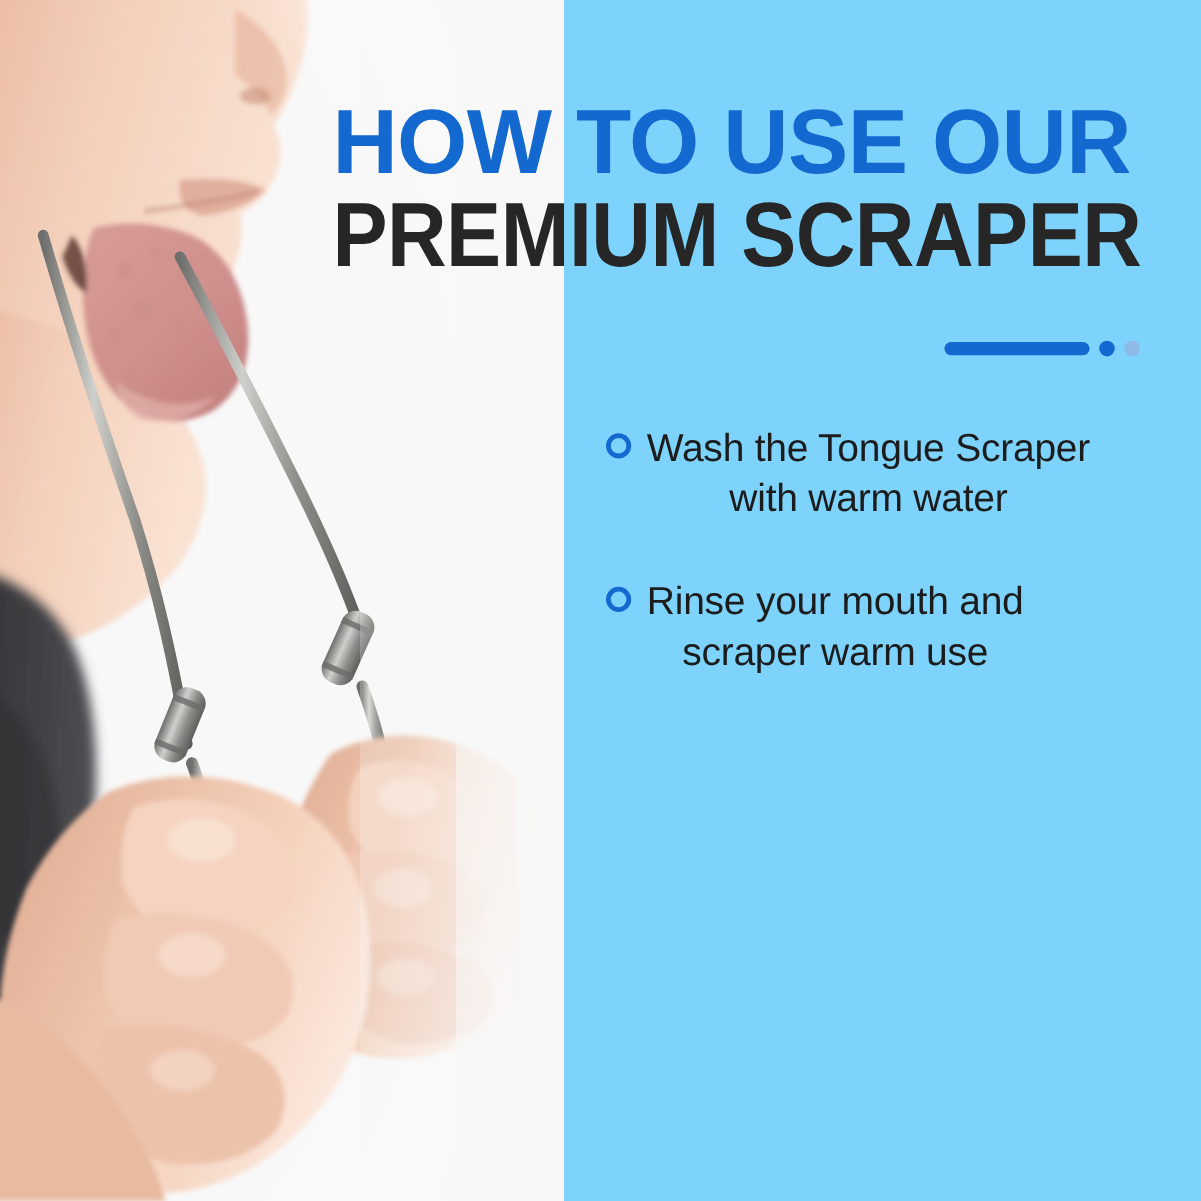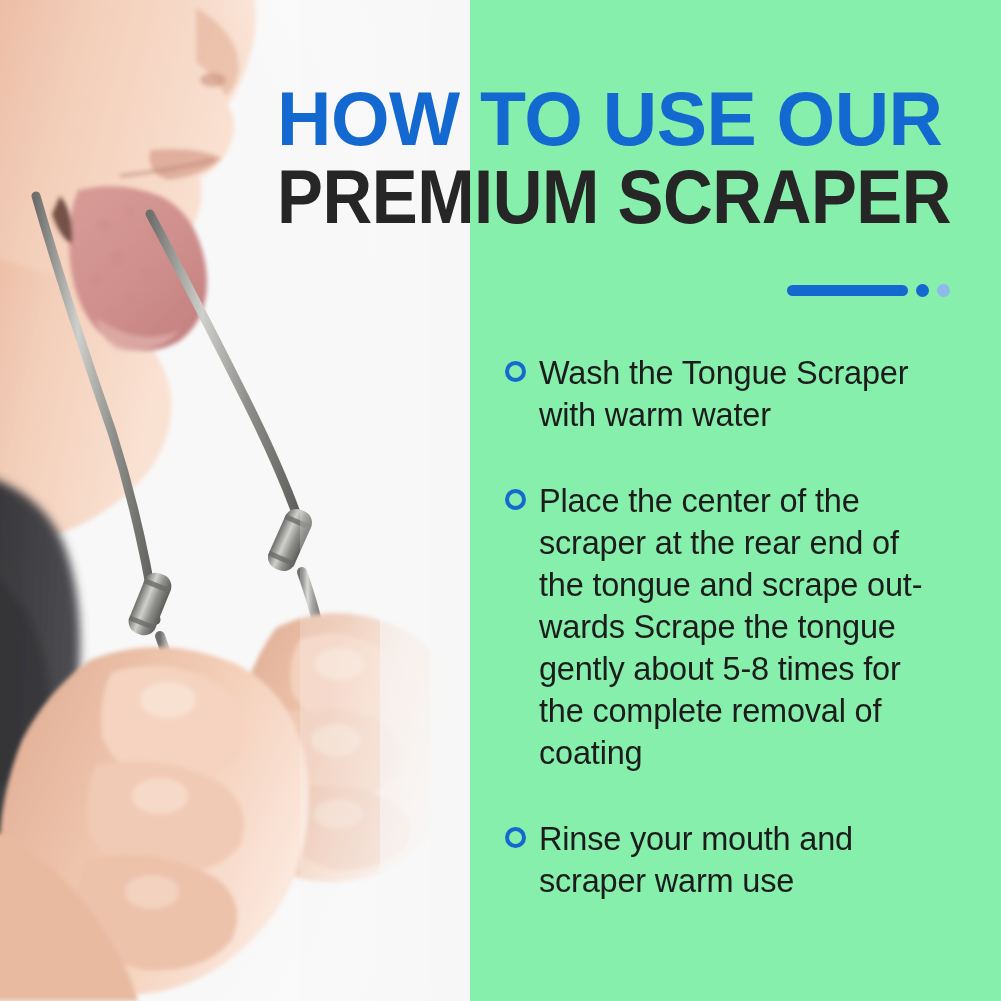--- a/index.html
+++ b/index.html
@@ -6,21 +6,21 @@
   html,body { width:1001px; height:1001px; }
   body {
     background:#f7f7f7;
     font-family:"Liberation Sans", sans-serif;
     overflow:hidden;
     position:relative;
   }
   #poster {
     position:absolute; inset:0;
     width:1001px; height:1001px;
-    background:#86efac;
+    background:#7dd3fc;
     overflow:hidden;
   }
 
   
   #photo {
     position:absolute;
     left:0; top:0;
     width:470px; height:1001px;
     overflow:hidden;
   }
@@ -60,21 +60,21 @@
     background:#1369cf;
   }
   #divider .dot.faded { background:#8fb9e8; }
 
   
   #steps {
     position:absolute;
     left:505px; top:352px;
     width:460px;
   }
-  .step { display:flex; margin-bottom:44px; }
+  .step { display:flex; margin-bottom:44px;text-align:center; }
   .step:last-child { margin-bottom:0; }
   .ring {
     flex:0 0 auto;
     width:21px; height:21px;
     border:4.5px solid #1369cf;
     border-radius:50%;
     margin-top:9px;
     margin-right:13px;
   }
   .step-text {
@@ -262,30 +262,20 @@
   </div>
 
   <div id="steps">
 
     <div class="step">
       <span class="ring"></span>
       <span class="step-text">Wash the Tongue Scraper
 with warm water</span>
     </div>
 
-    <div class="step">
-      <span class="ring"></span>
-      <span class="step-text">Place the center of the
-scraper at the rear end of
-the tongue and scrape out-
-wards Scrape the tongue
-gently about 5-8 times for
-the complete removal of
-coating</span>
-    </div>
 
     <div class="step">
       <span class="ring"></span>
       <span class="step-text">Rinse your mouth and
 scraper warm use</span>
     </div>
 
   </div>
 
 </div>

